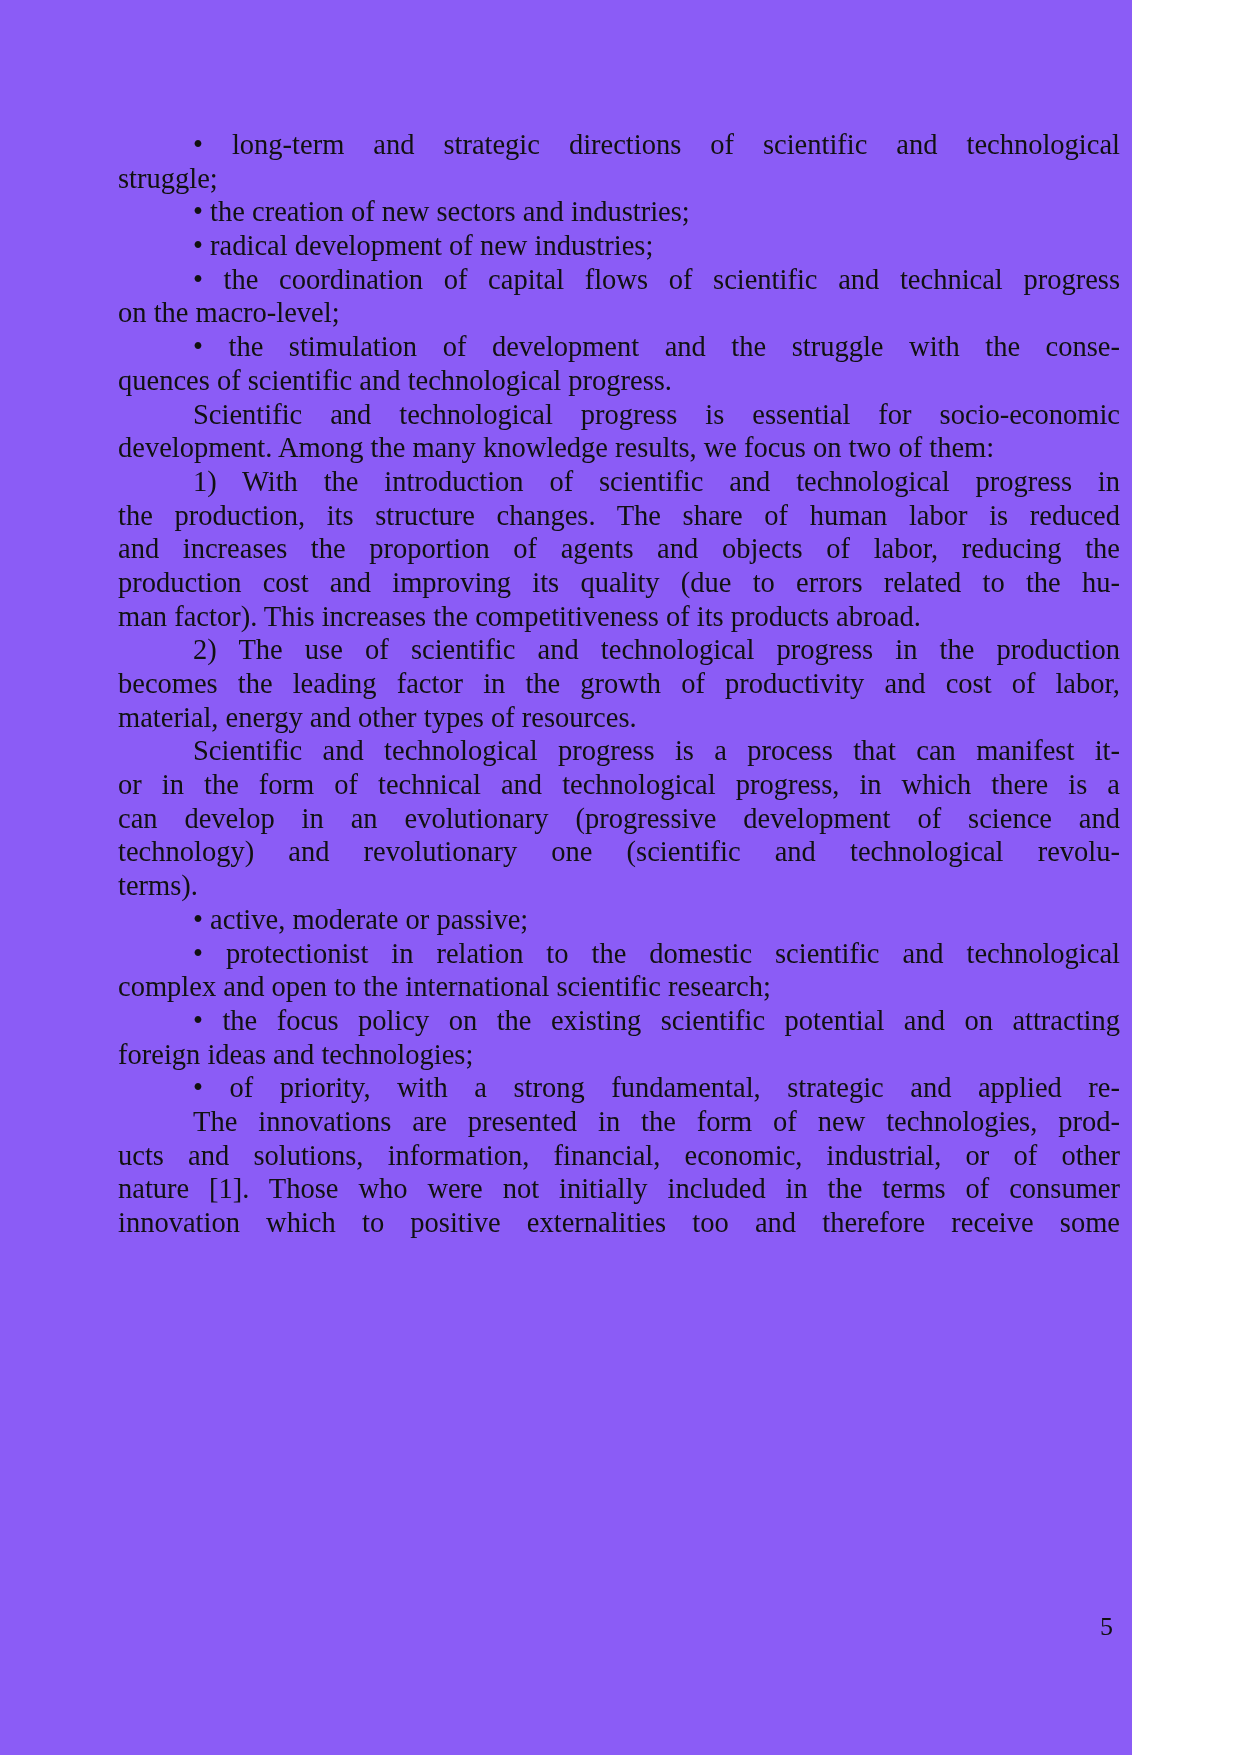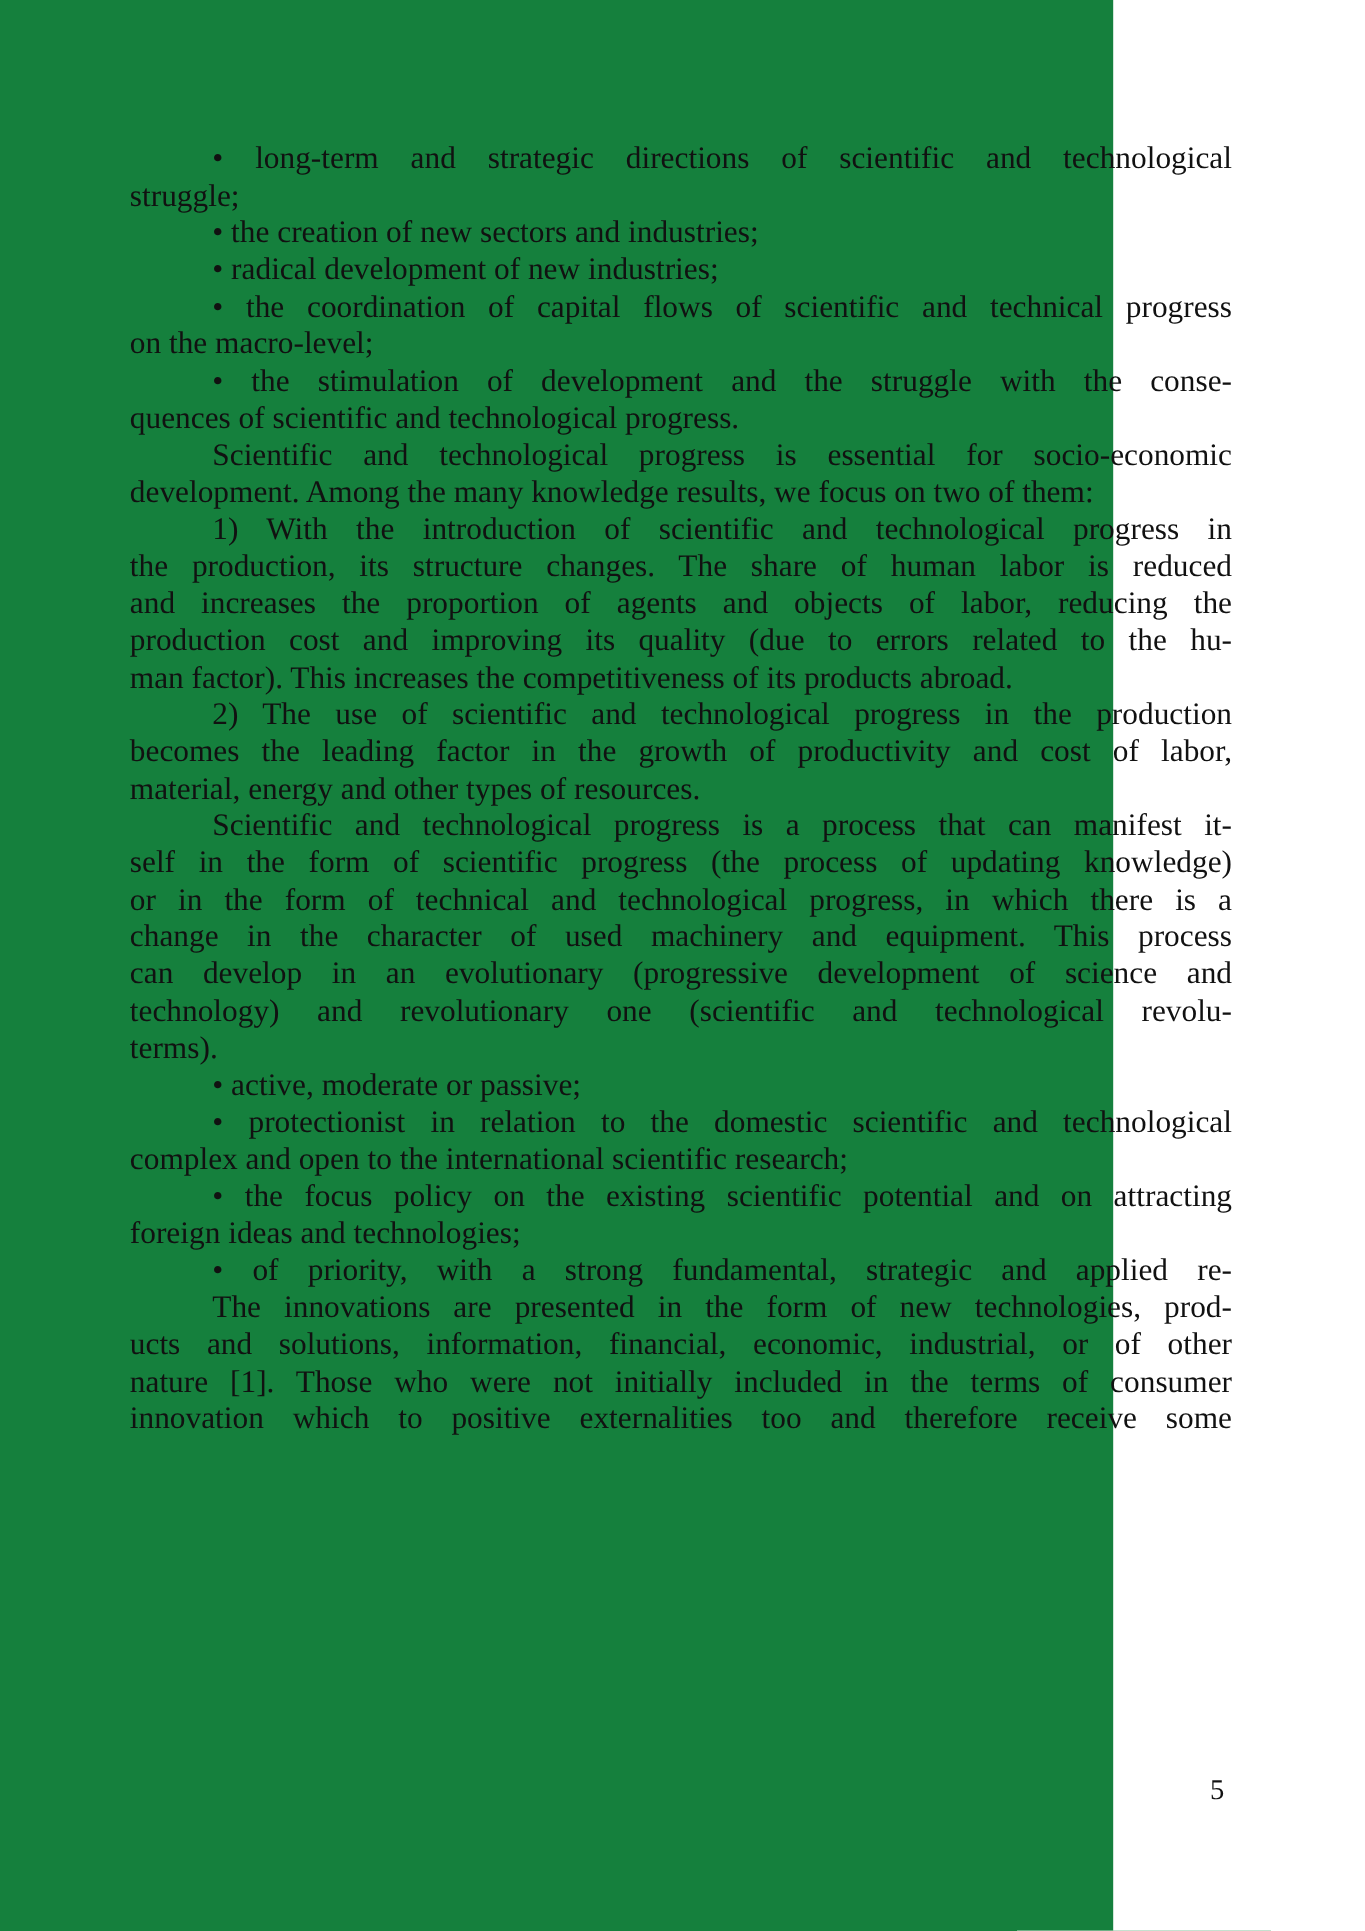--- a/index.html
+++ b/index.html
@@ -1,17 +1,17 @@
 <!DOCTYPE html>
 <html><head>
 <meta charset="utf-8">
 <style>
   html, body { margin: 0; padding: 0; background: #ffffff; }
   body { width: 1241px; height: 1755px; position: relative; overflow: hidden; }
-  .page { position: absolute; left: 0; top: 0; width: 1012px; height: 1755px; background: #15803d; }
+  .page { position: absolute; left: 0; top: 0; width: 1132px; height: 1755px; background: #8b5cf6; }
   .text {
     position: absolute; left: 118px; top: 128px; width: 1002px;
     font-family: "Liberation Serif", "DejaVu Serif", serif;
     font-size: 28.5px; line-height: 33.7px; color: #111;
   }
   .line { display: block; height: 33.7px; white-space: nowrap; overflow: visible; text-align: justify; text-align-last: justify; }
   .line.last { text-align-last: left; }
   .line.indent { padding-left: 75px; }
   .pagenum {
     position: absolute; left: 1100px; top: 1612px;
@@ -53,23 +53,21 @@
         <span class="line">production cost and improving its quality (due to errors related to the hu-</span>
         <span class="line last">man factor). This increases the competitiveness of its products abroad.</span>
       </div>
       <div>
         <span class="line indent">2) The use of scientific and technological progress in the production</span>
         <span class="line">becomes the leading factor in the growth of productivity and cost of labor,</span>
         <span class="line last">material, energy and other types of resources.</span>
       </div>
       <div>
         <span class="line indent">Scientific and technological progress is a process that can manifest it-</span>
-        <span class="line">self in the form of scientific progress (the process of updating knowledge)</span>
         <span class="line">or in the form of technical and technological progress, in which there is a</span>
-        <span class="line">change in the character of used machinery and equipment. This process</span>
         <span class="line">can develop in an evolutionary (progressive development of science and</span>
         <span class="line">technology) and revolutionary one (scientific and technological revolu-</span>
         <span class="line last">terms).</span>
       </div>
       <div>
       </div>
       <div>
         <span class="line indent last">• active, moderate or passive;</span>
       </div>
       <div>

